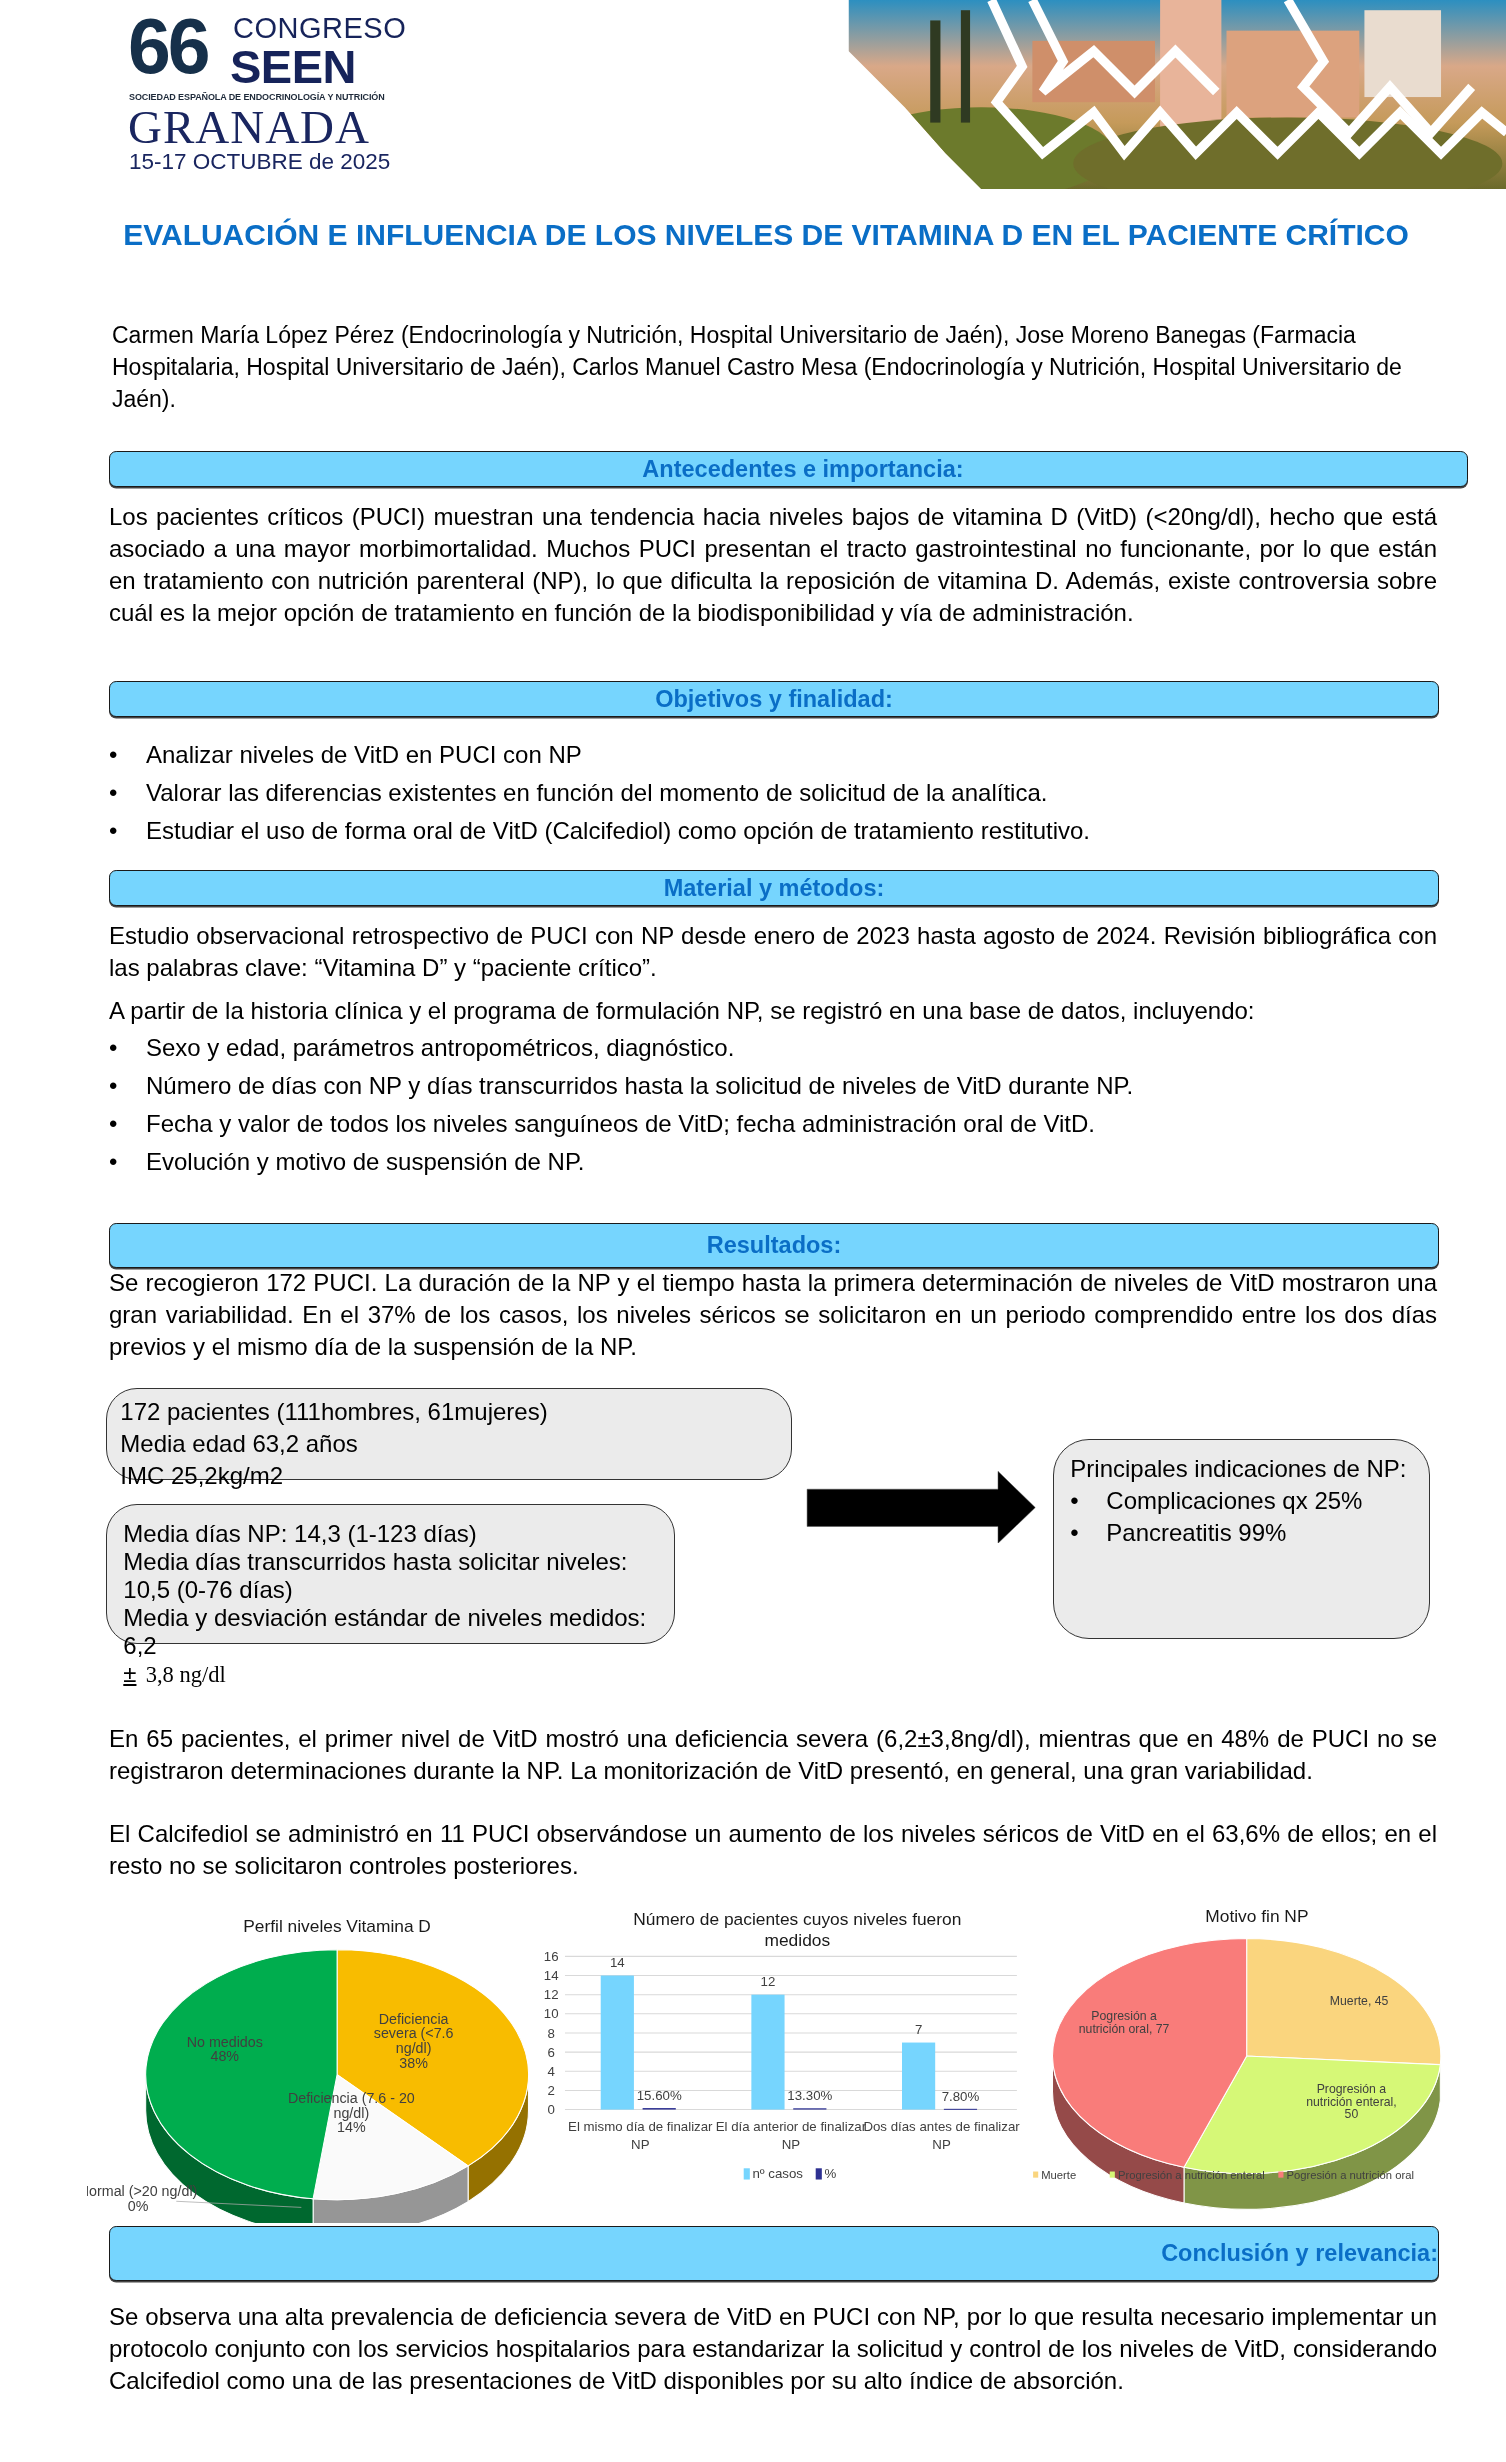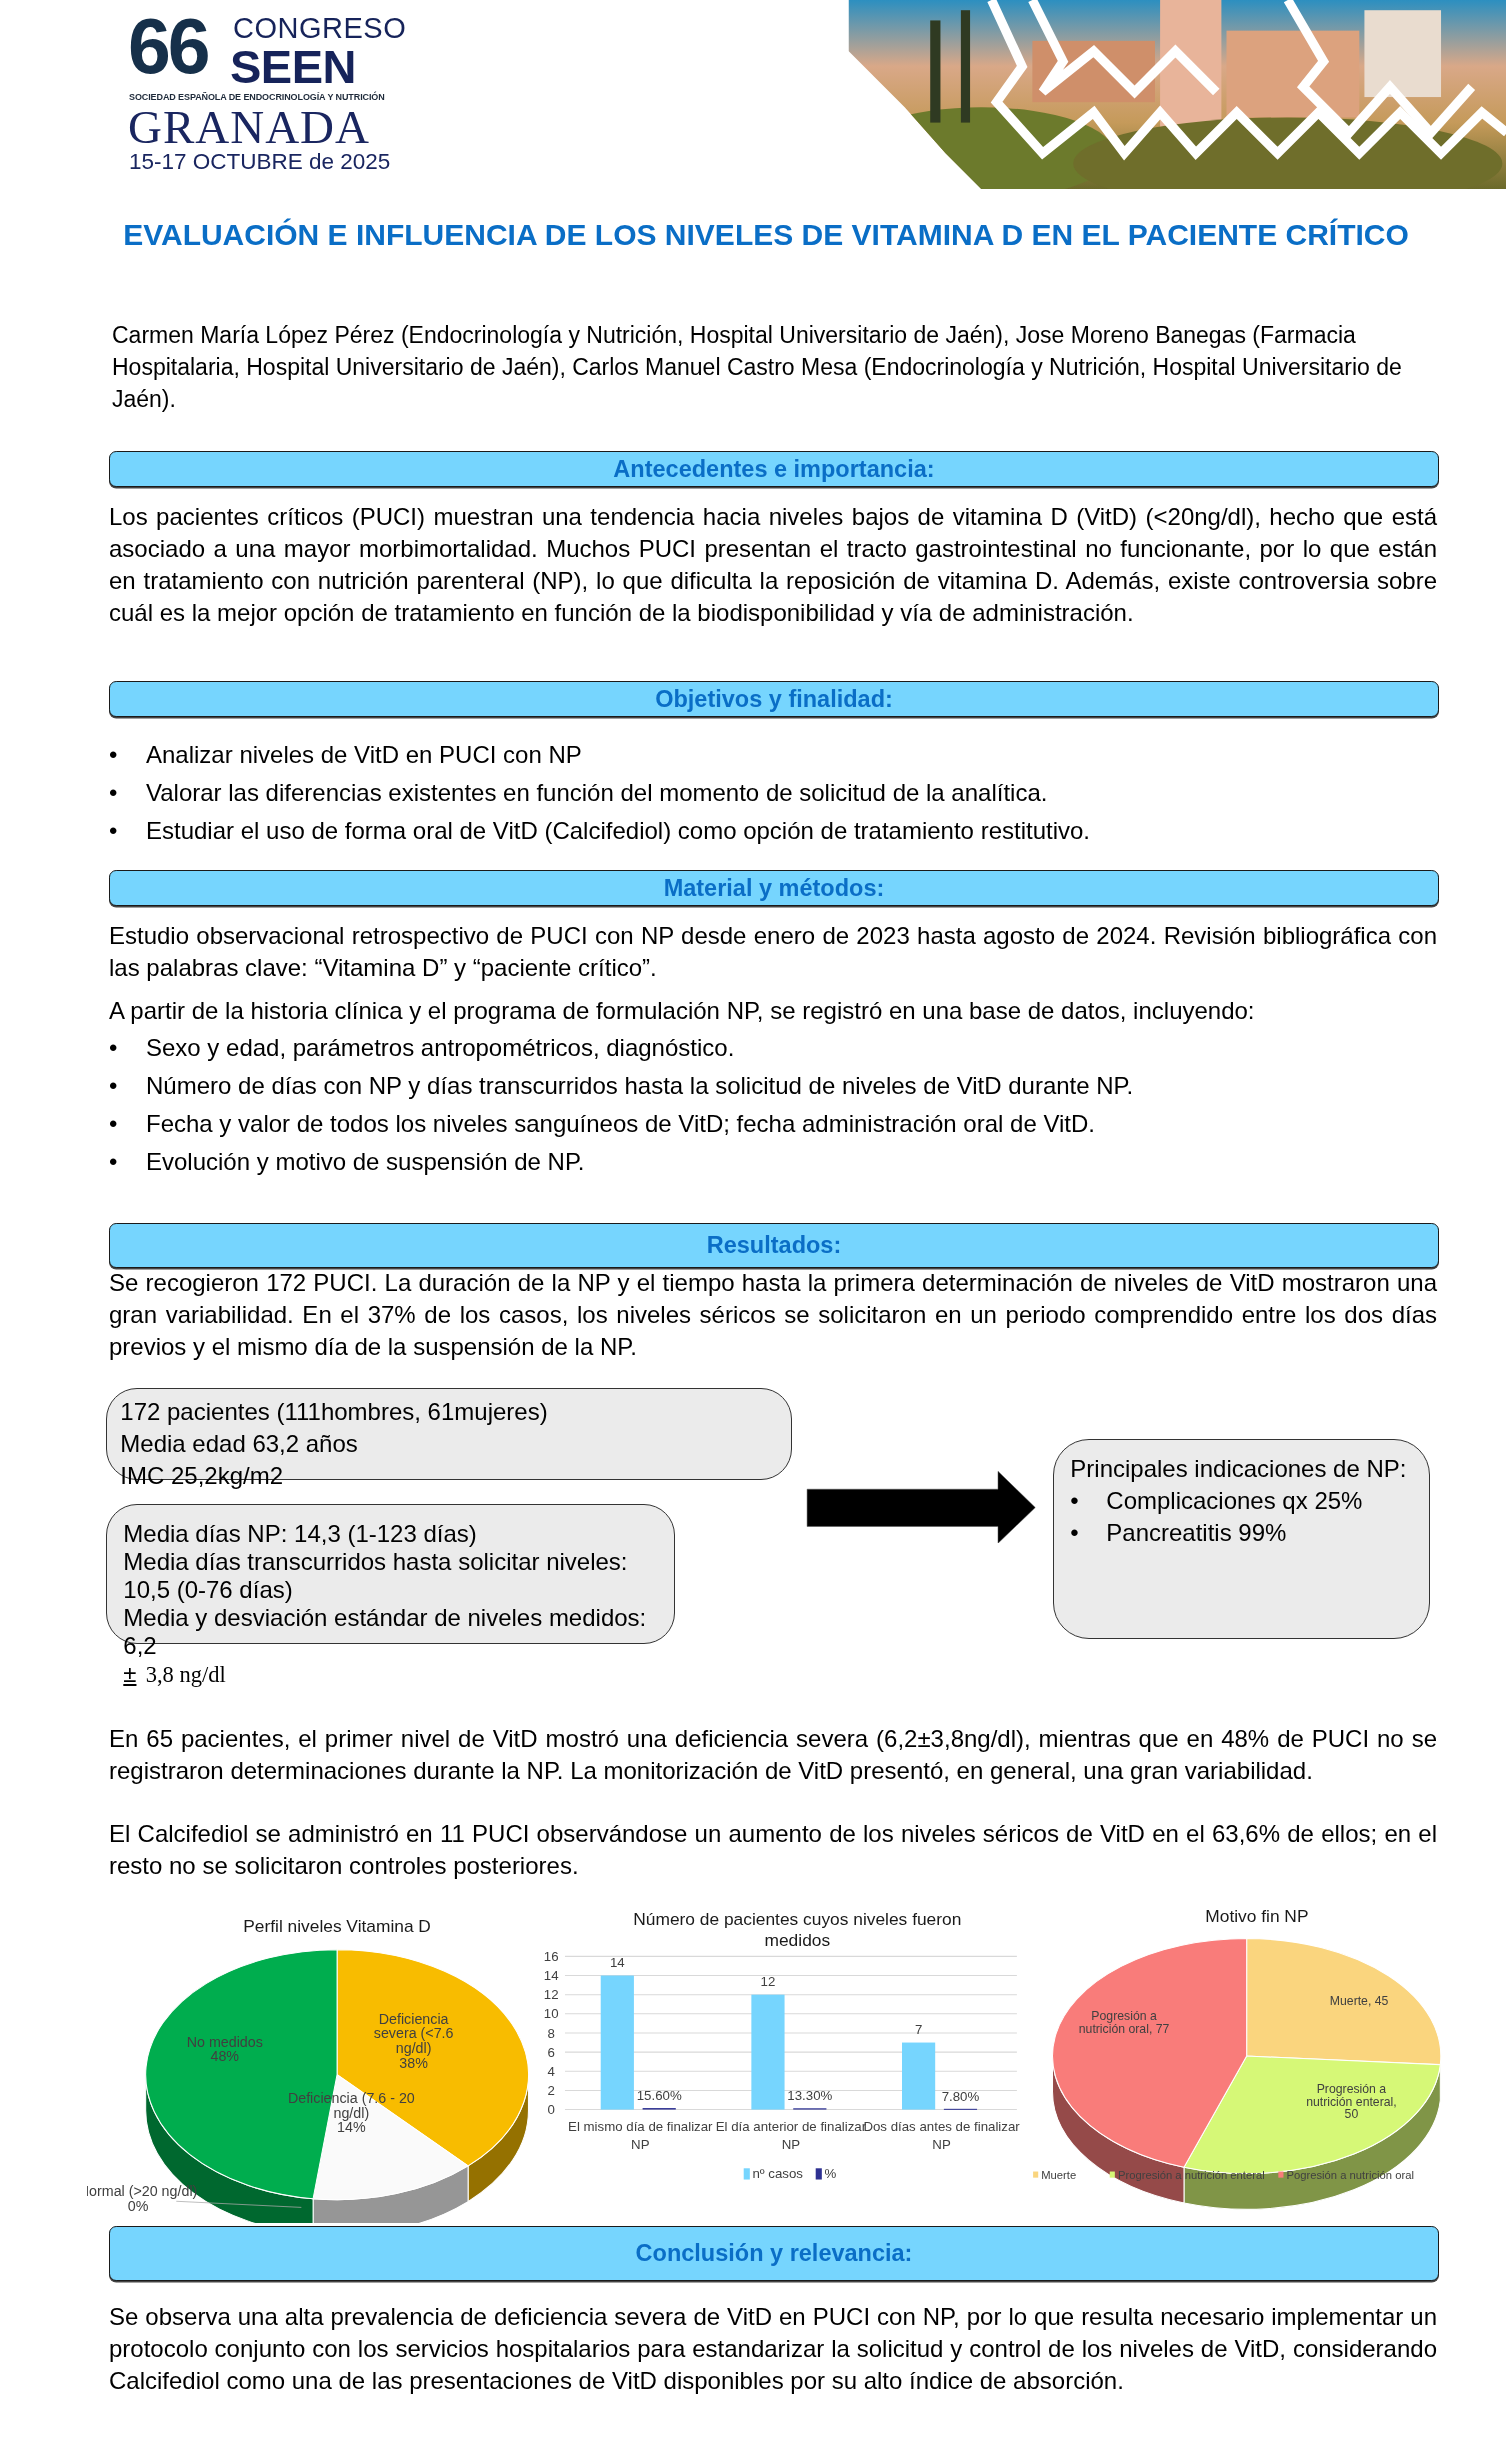--- a/index.html
+++ b/index.html
@@ -67,21 +67,21 @@
       <polyline points="320,0 380,130 330,200 420,300 520,220 580,300 650,220 720,300 800,220 880,300 960,220 1040,300 1120,220 1200,300 1280,220 1329,260"></polyline>
       <polyline points="400,0 460,120 420,180 520,100 600,180 680,100 760,180"></polyline>
       <polyline points="900,0 970,120 930,170 1020,260 1100,170 1180,260 1260,170"></polyline>
     </g>
   </svg>
 </div>
 
 <div id="title" class="abs">EVALUACIÓN E INFLUENCIA DE LOS NIVELES DE VITAMINA D EN EL PACIENTE CRÍTICO</div>
 <div id="authors" class="abs">Carmen María López Pérez (Endocrinología y Nutrición, Hospital Universitario de Jaén), Jose Moreno Banegas (Farmacia Hospitalaria, Hospital Universitario de Jaén), Carlos Manuel Castro Mesa (Endocrinología y Nutrición, Hospital Universitario de Jaén).</div>
 
-<div class="section-bar" style="top:451px;">Antecedentes e importancia:</div>
+<div class="section-bar" style="top:451px;padding-left:29px;">Antecedentes e importancia:</div>
 <div class="para" style="top:501px;">Los pacientes críticos (PUCI) muestran una tendencia hacia niveles bajos de vitamina D (VitD) (&lt;20ng/dl), hecho que está asociado a una mayor morbimortalidad. Muchos PUCI presentan el tracto gastrointestinal no funcionante, por lo que están en tratamiento con nutrición parenteral (NP), lo que dificulta la reposición de vitamina D. Además, existe controversia sobre cuál es la mejor opción de tratamiento en función de la biodisponibilidad y vía de administración.</div>
 
 <div class="section-bar" style="top:681px;">Objetivos y finalidad:</div>
 <ul class="bullets" style="top:736px;line-height:38px;">
   <li><span class="bul">•</span><span>Analizar niveles de VitD en PUCI con NP</span></li>
   <li><span class="bul">•</span><span>Valorar las diferencias existentes en función del momento de solicitud de la analítica.</span></li>
   <li><span class="bul">•</span><span>Estudiar el uso de forma oral de VitD (Calcifediol) como opción de tratamiento restitutivo.</span></li>
 </ul>
 
 <div class="section-bar" style="top:870px;">Material y métodos:</div>
@@ -197,15 +197,15 @@
       <text x="180" y="255" text-anchor="middle" class="lbl" font-size="24"><tspan x="180" dy="0">Pogresión a</tspan><tspan x="180" dy="24">nutrición oral, 77</tspan></text>
       <rect x="2" y="551" width="10" height="12" fill="#fad57e"></rect>
       <text x="18" y="565" class="lbl" font-size="22">Muerte</text>
       <rect x="152" y="551" width="10" height="12" fill="#d6f877"></rect>
       <text x="168" y="565" class="lbl" font-size="22">Progresión a nutrición enteral</text>
       <rect x="482" y="551" width="10" height="12" fill="#f97c7a"></rect>
       <text x="498" y="565" class="lbl" font-size="22">Pogresión a nutrición oral</text>
     </g>
 </svg>
 
-<div class="section-bar" style="top:2226px;height:53px;line-height:53px;">Conclusión y relevancia:</div>
+<div class="section-bar" style="top:2226px;height:53px;line-height:53px;text-align:right;">Conclusión y relevancia:</div>
 <div class="para" style="top:2301px;">Se observa una alta prevalencia de deficiencia severa de VitD en PUCI con NP, por lo que resulta necesario implementar un protocolo conjunto con los servicios hospitalarios para estandarizar la solicitud y control de los niveles de VitD, considerando Calcifediol como una de las presentaciones de VitD disponibles por su alto índice de absorción.</div>
 
 
 </body></html>

